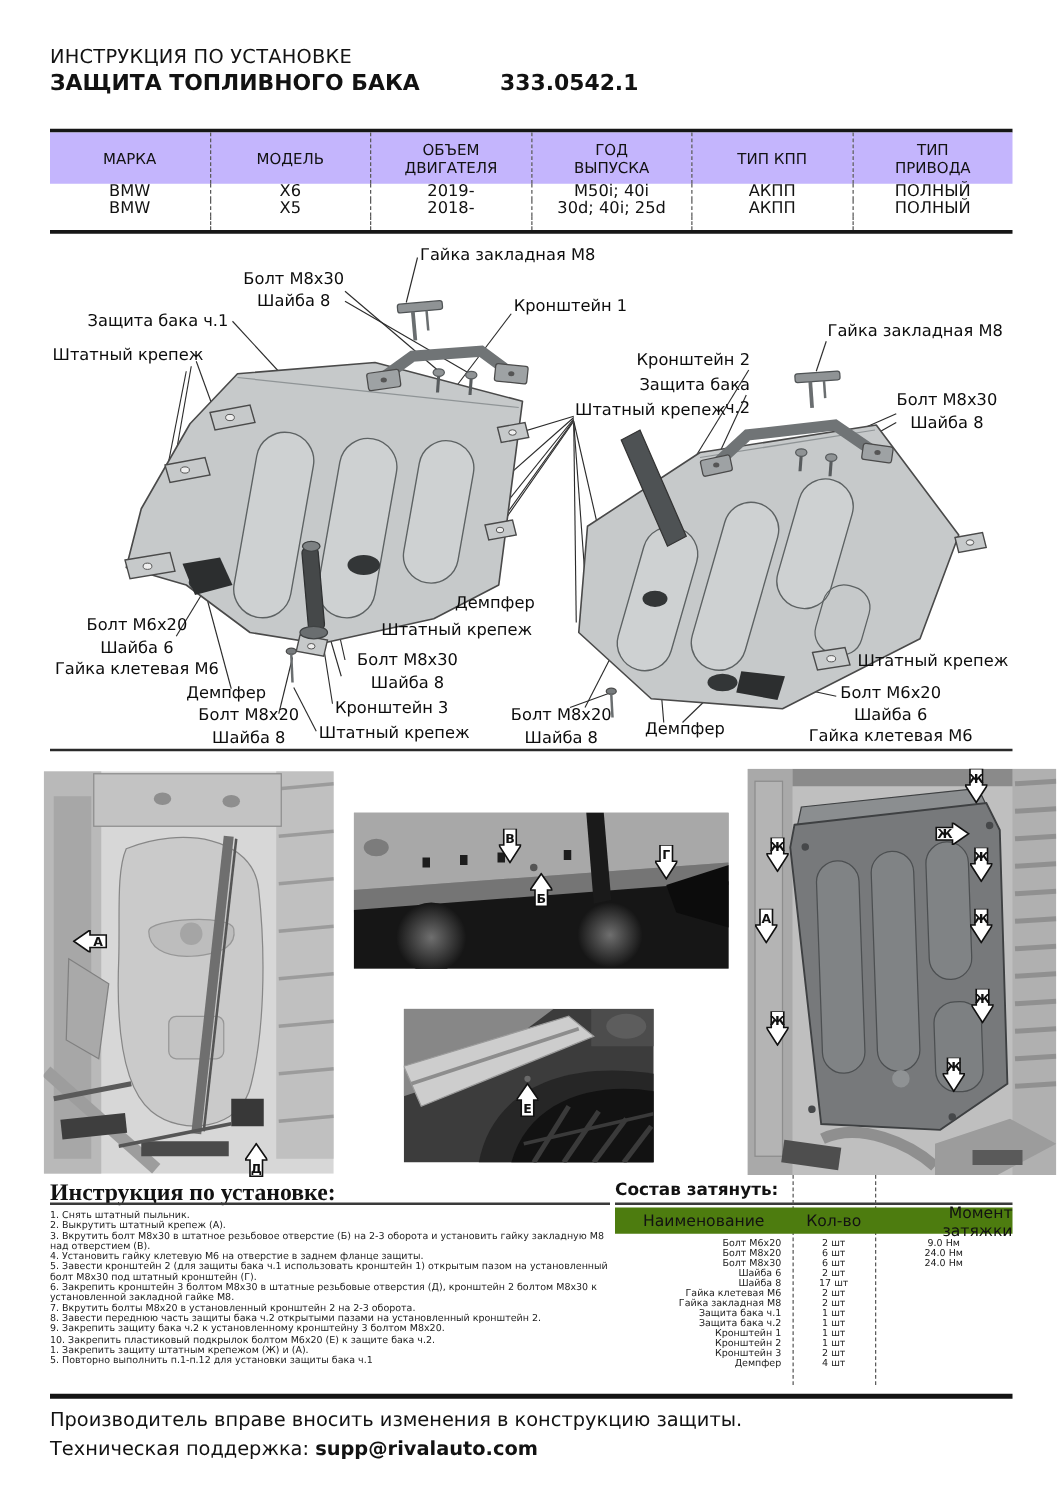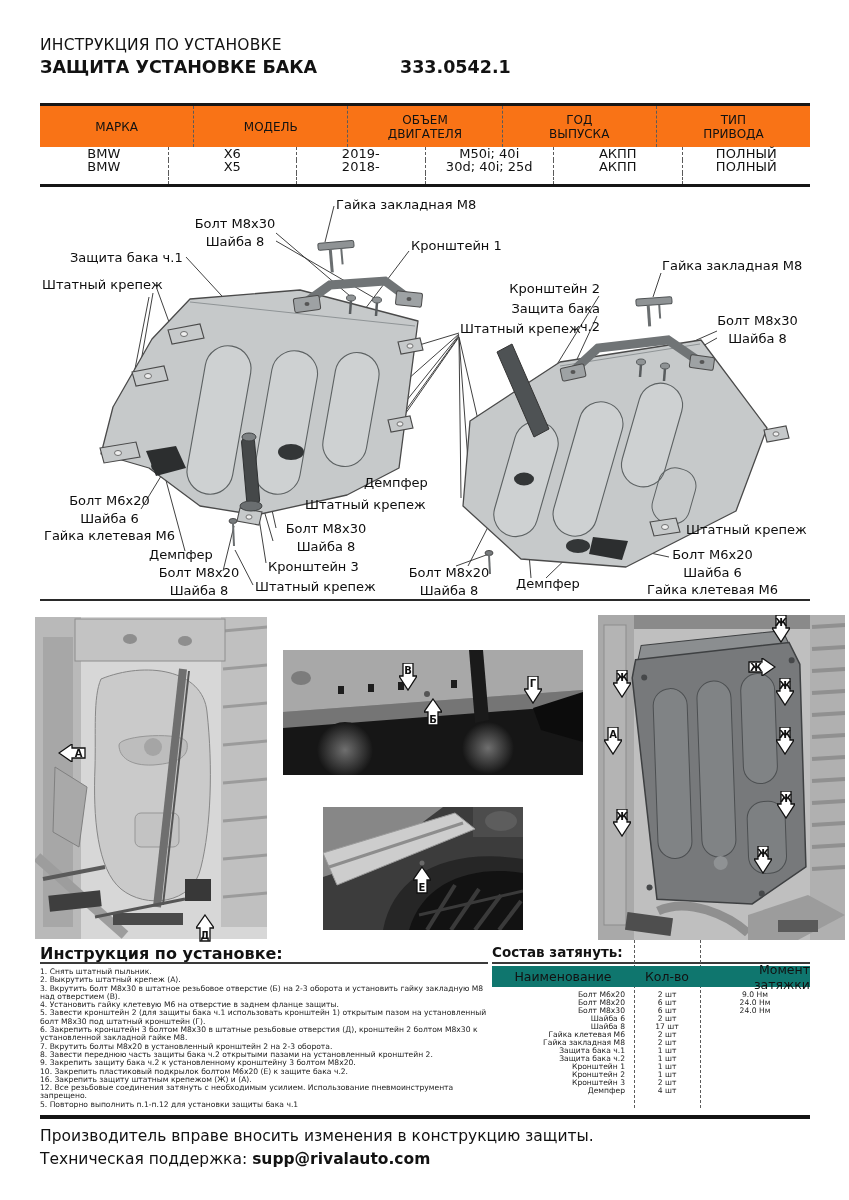--- a/index.html
+++ b/index.html
@@ -15,44 +15,44 @@
   .prod-title { left:40px; top:57px;  font-size:17.5px; font-weight:bold; }
   .part-num   { left:400px; top:57px; font-size:17.5px; font-weight:bold; }
 
   
   .vtable { left:40px; top:103px; width:770px;
             border-top:3px solid #161616; border-bottom:3px solid #161616; }
   .vrow { display:flex; }
   .vcell { flex:1; display:flex; align-items:center; justify-content:center;
            text-align:center; white-space:pre-line; }
   .vcell + .vcell { border-left:1px dashed #5a5a5a; }
-  .vhead .vcell { min-height:41px; font-size:12px; line-height:14px; background:#f97316; }
+  .vhead .vcell { min-height:41px; font-size:12px; line-height:14px; background:#c4b5fd; }
   .vbody .vcell { height:13px; font-size:13px; }
   .vspacer .vcell { height:11px; }
 
   
   .callout { position:absolute; font-size:13px; line-height:17.5px;
              white-space:pre-line; color:#0d0d0d; }
   .tc { text-align:center; } .tr { text-align:right; }
 
   svg.layer { position:absolute; pointer-events:none; }
 
   
   .divider { left:40px; top:599px; width:770px; height:2px; background:#2a2a2a; }
   .thickline { left:40px; top:1115px; width:770px; height:4px; background:#141414; }
 
   
-  .instr-title { left:40px; top:944px; font-size:16px; font-weight:bold; }
+  .instr-title { left:40px; top:944px; font-size:19px; font-weight:bold;font-family:Liberation Serif, serif; }
   .instr-rule  { left:40px; top:962px; width:448px; height:2px; background:#3a3a3a; }
   .steps { left:40px; top:968px; width:450px; font-size:7.6px; line-height:8.3px; color:#222; }
 
   
   .parts-title { left:492px; top:944px; font-size:13.5px; font-weight:bold; }
   .parts-rule  { left:492px; top:962px; width:318px; height:2px; background:#3a3a3a; }
-  .parts-head { left:492px; top:966px; width:318px; height:21px; background:#0f766e;
+  .parts-head { left:492px; top:966px; width:318px; height:21px; background:#4d7c0f;
                 display:flex; align-items:center; font-size:12.5px; }
   .ph-name { width:142px; text-align:center; }
   .ph-qty  { width:66px;  text-align:center; }
   .ph-tq   { width:110px; text-align:right; }
   .parts-rows { left:492px; top:990px; width:318px; font-size:7.6px; color:#222; }
   .prow { display:flex; height:8px; align-items:center; }
   .pc-name { width:142px; text-align:right; padding-right:9px; }
   .pc-qty  { width:66px;  text-align:center; }
   .pc-tq   { width:110px; text-align:center; }
   .pdash { top:940px; height:168px; width:0; border-left:1px dashed #5a5a5a; }
@@ -63,31 +63,32 @@
   .footer2 b { font-weight:bold; }
 
   .marker { position:absolute; }
   .marker text { font-weight:bold; font-size:10px; fill:#111;
                  font-family:"DejaVu Sans","Liberation Sans",sans-serif; }
 </style>
 </head>
 <body>
 
 <div class="abs doc-type">ИНСТРУКЦИЯ ПО УСТАНОВКЕ</div>
-<div class="abs prod-title">ЗАЩИТА УСТАНОВКЕ БАКА</div>
+<div class="abs prod-title">ЗАЩИТА ТОПЛИВНОГО БАКА</div>
 <div class="abs part-num">333.0542.1</div>
 
 <div class="abs vtable">
   <div class="vrow vhead">
     <div class="vcell">МАРКА</div>
     <div class="vcell">МОДЕЛЬ</div>
     <div class="vcell">ОБЪЕМ
 ДВИГАТЕЛЯ</div>
     <div class="vcell">ГОД
 ВЫПУСКА</div>
+    <div class="vcell">ТИП КПП</div>
     <div class="vcell">ТИП
 ПРИВОДА</div>
   </div>
   <div class="vrow vbody">
     <div class="vcell">BMW</div>
     <div class="vcell">X6</div>
     <div class="vcell">2019-</div>
     <div class="vcell">M50i; 40i</div>
     <div class="vcell">АКПП</div>
     <div class="vcell">ПОЛНЫЙ</div>
@@ -474,22 +475,21 @@
   <div>1. Снять штатный пыльник.</div>
   <div>2. Выкрутить штатный крепеж (А).</div>
   <div>3. Вкрутить болт М8х30 в штатное резьбовое отверстие (Б) на 2-3 оборота и установить гайку закладную М8 над отверстием (В).</div>
   <div>4. Установить гайку клетевую М6 на отверстие в заднем фланце защиты.</div>
   <div>5. Завести кронштейн 2 (для защиты бака ч.1 использовать кронштейн 1) открытым пазом на установленный болт М8х30 под штатный кронштейн (Г).</div>
   <div>6. Закрепить кронштейн 3 болтом М8х30 в штатные резьбовые отверстия (Д), кронштейн 2 болтом М8х30 к установленной закладной гайке М8.</div>
   <div>7. Вкрутить болты М8х20 в установленный кронштейн 2 на 2-3 оборота.</div>
   <div>8. Завести переднюю часть защиты бака ч.2 открытыми пазами на установленный кронштейн 2.</div>
   <div>9. Закрепить защиту бака ч.2 к установленному кронштейну 3 болтом М8х20.</div>
   <div>10. Закрепить пластиковый подкрылок болтом М6х20 (Е) к защите бака ч.2.</div>
-  <div>16. Закрепить защиту штатным крепежом (Ж) и (А).</div>
-  <div>12. Все резьбовые соединения затянуть с необходимым усилием. Использование пневмоинструмента запрещено.</div>
+  <div>1. Закрепить защиту штатным крепежом (Ж) и (А).</div>
   <div>5. Повторно выполнить п.1-п.12 для установки защиты бака ч.1</div>
 </div>
 
 <div class="abs parts-title">Состав затянуть:</div>
 <div class="abs parts-rule"></div>
 <div class="abs pdash" style="left:634px;"></div>
 <div class="abs pdash" style="left:700px;"></div>
 <div class="abs parts-head">
   <div class="ph-name">Наименование</div>
   <div class="ph-qty">Кол-во</div>

